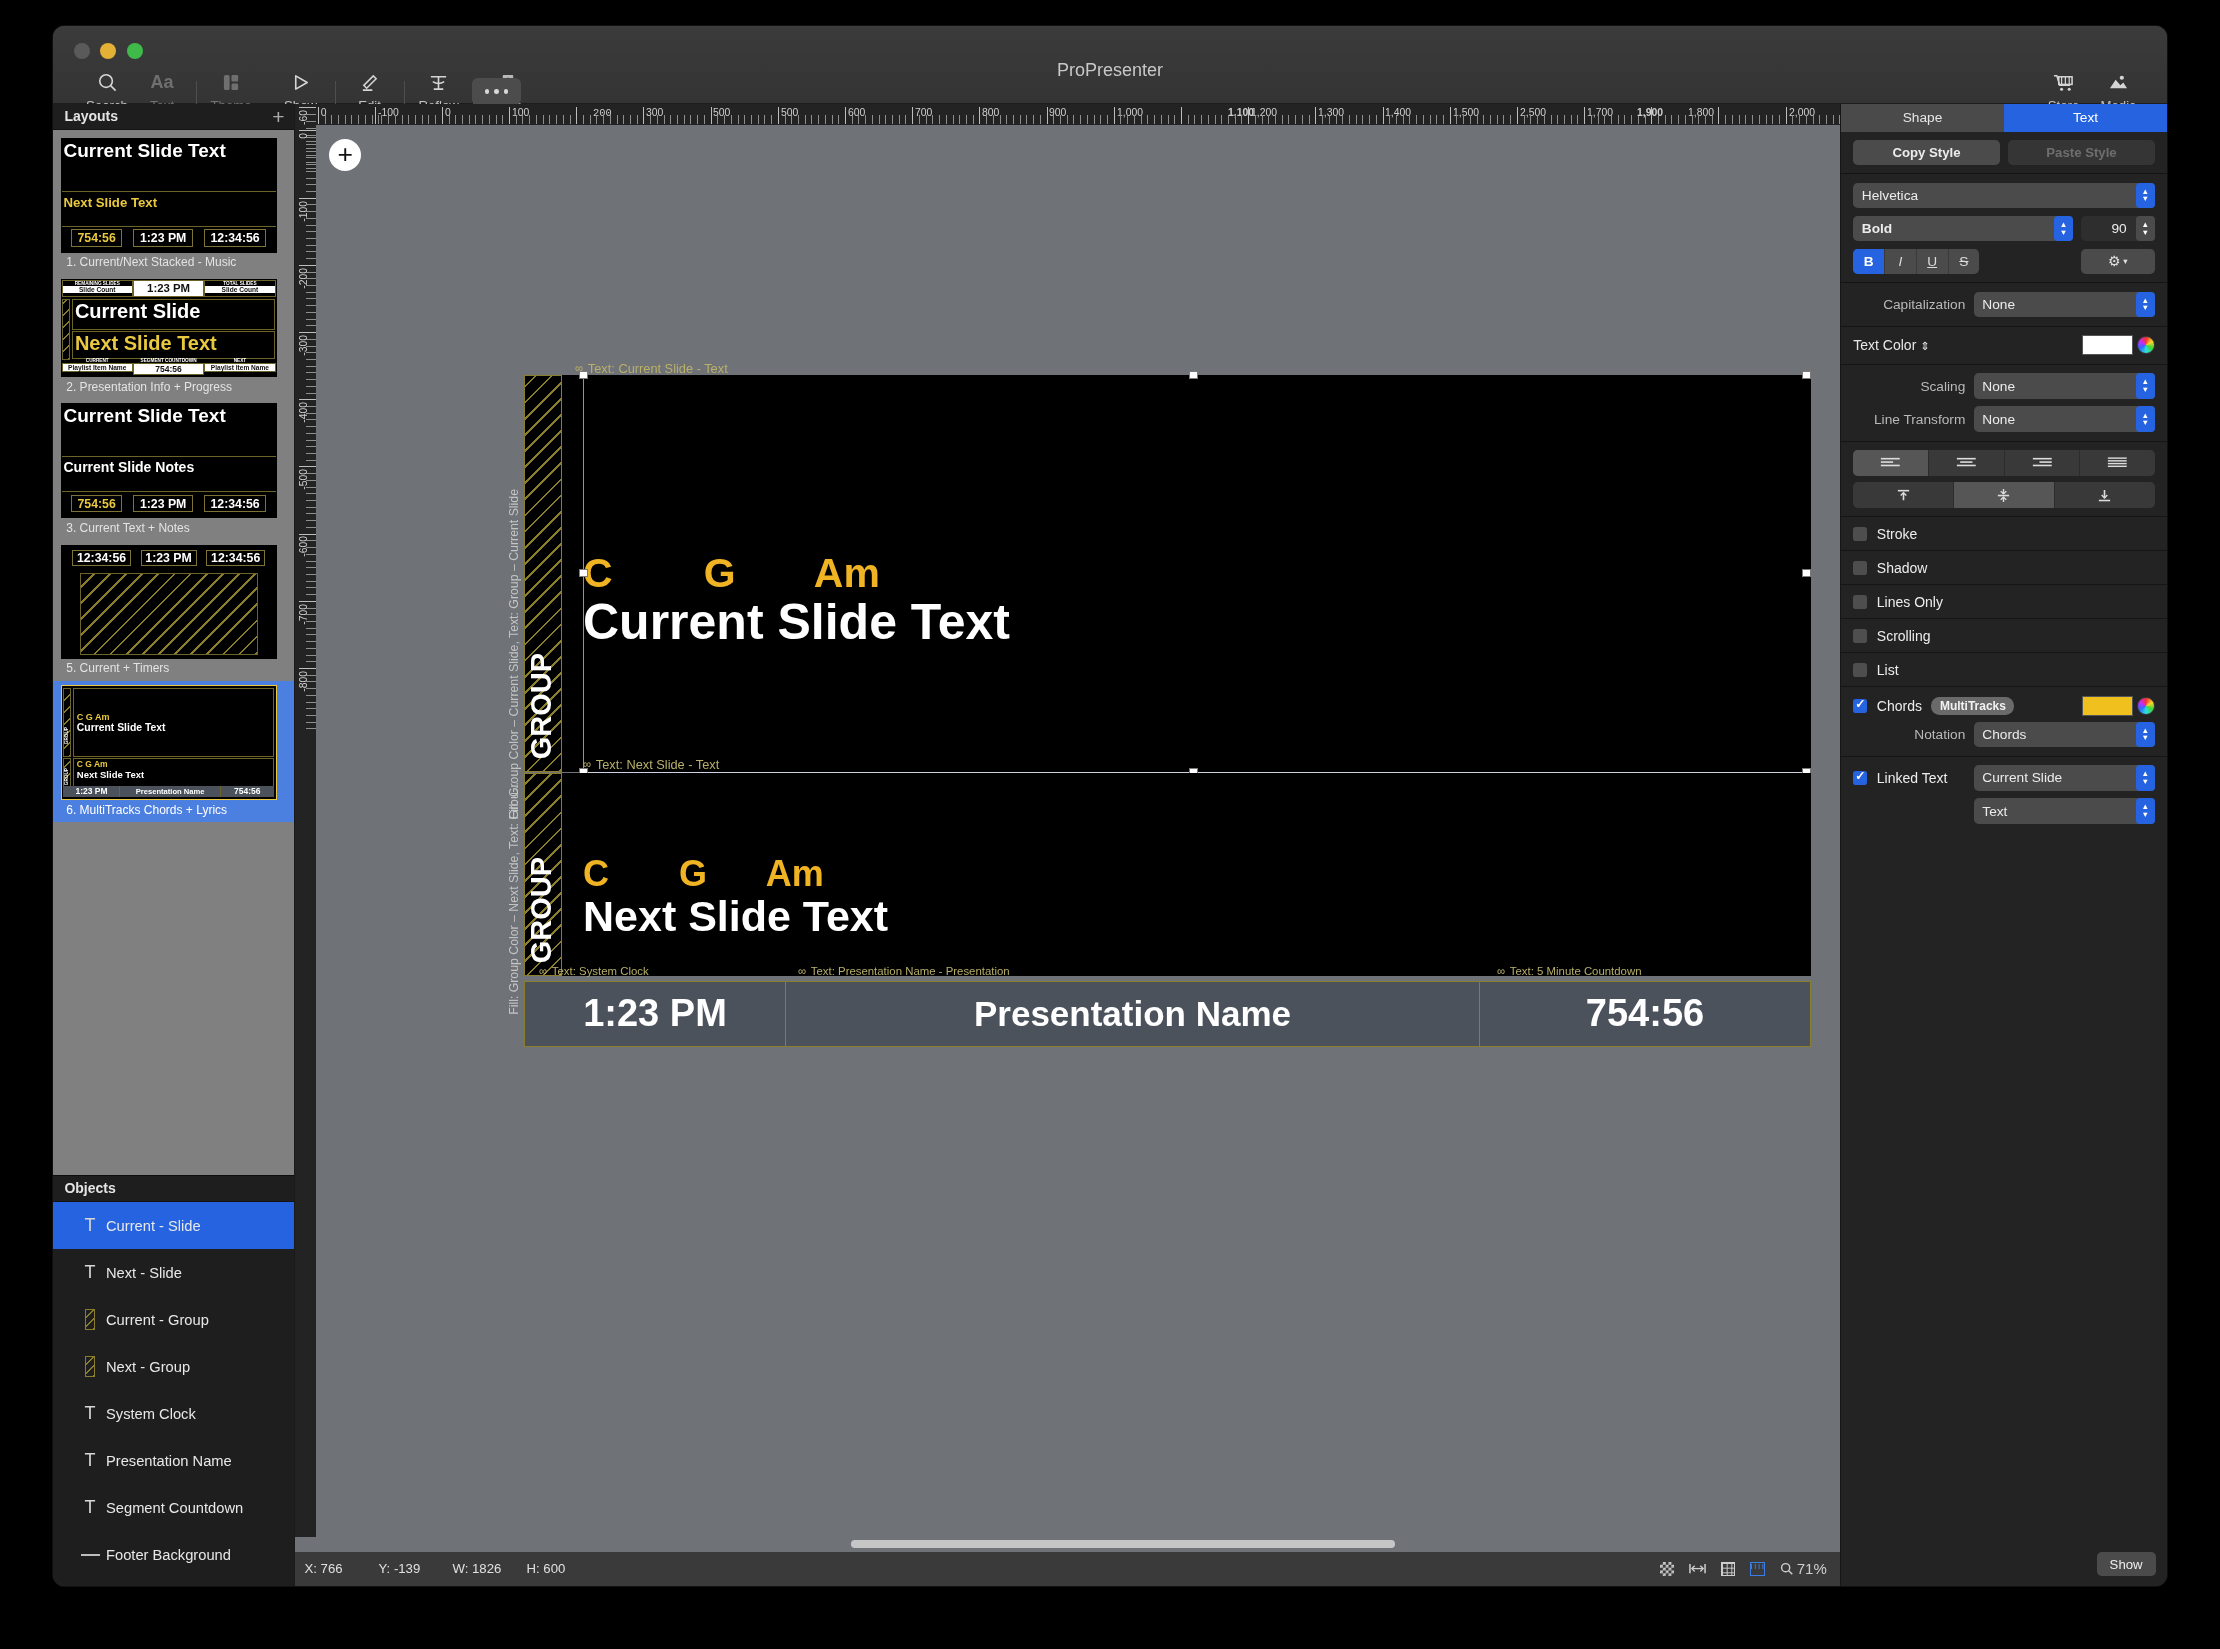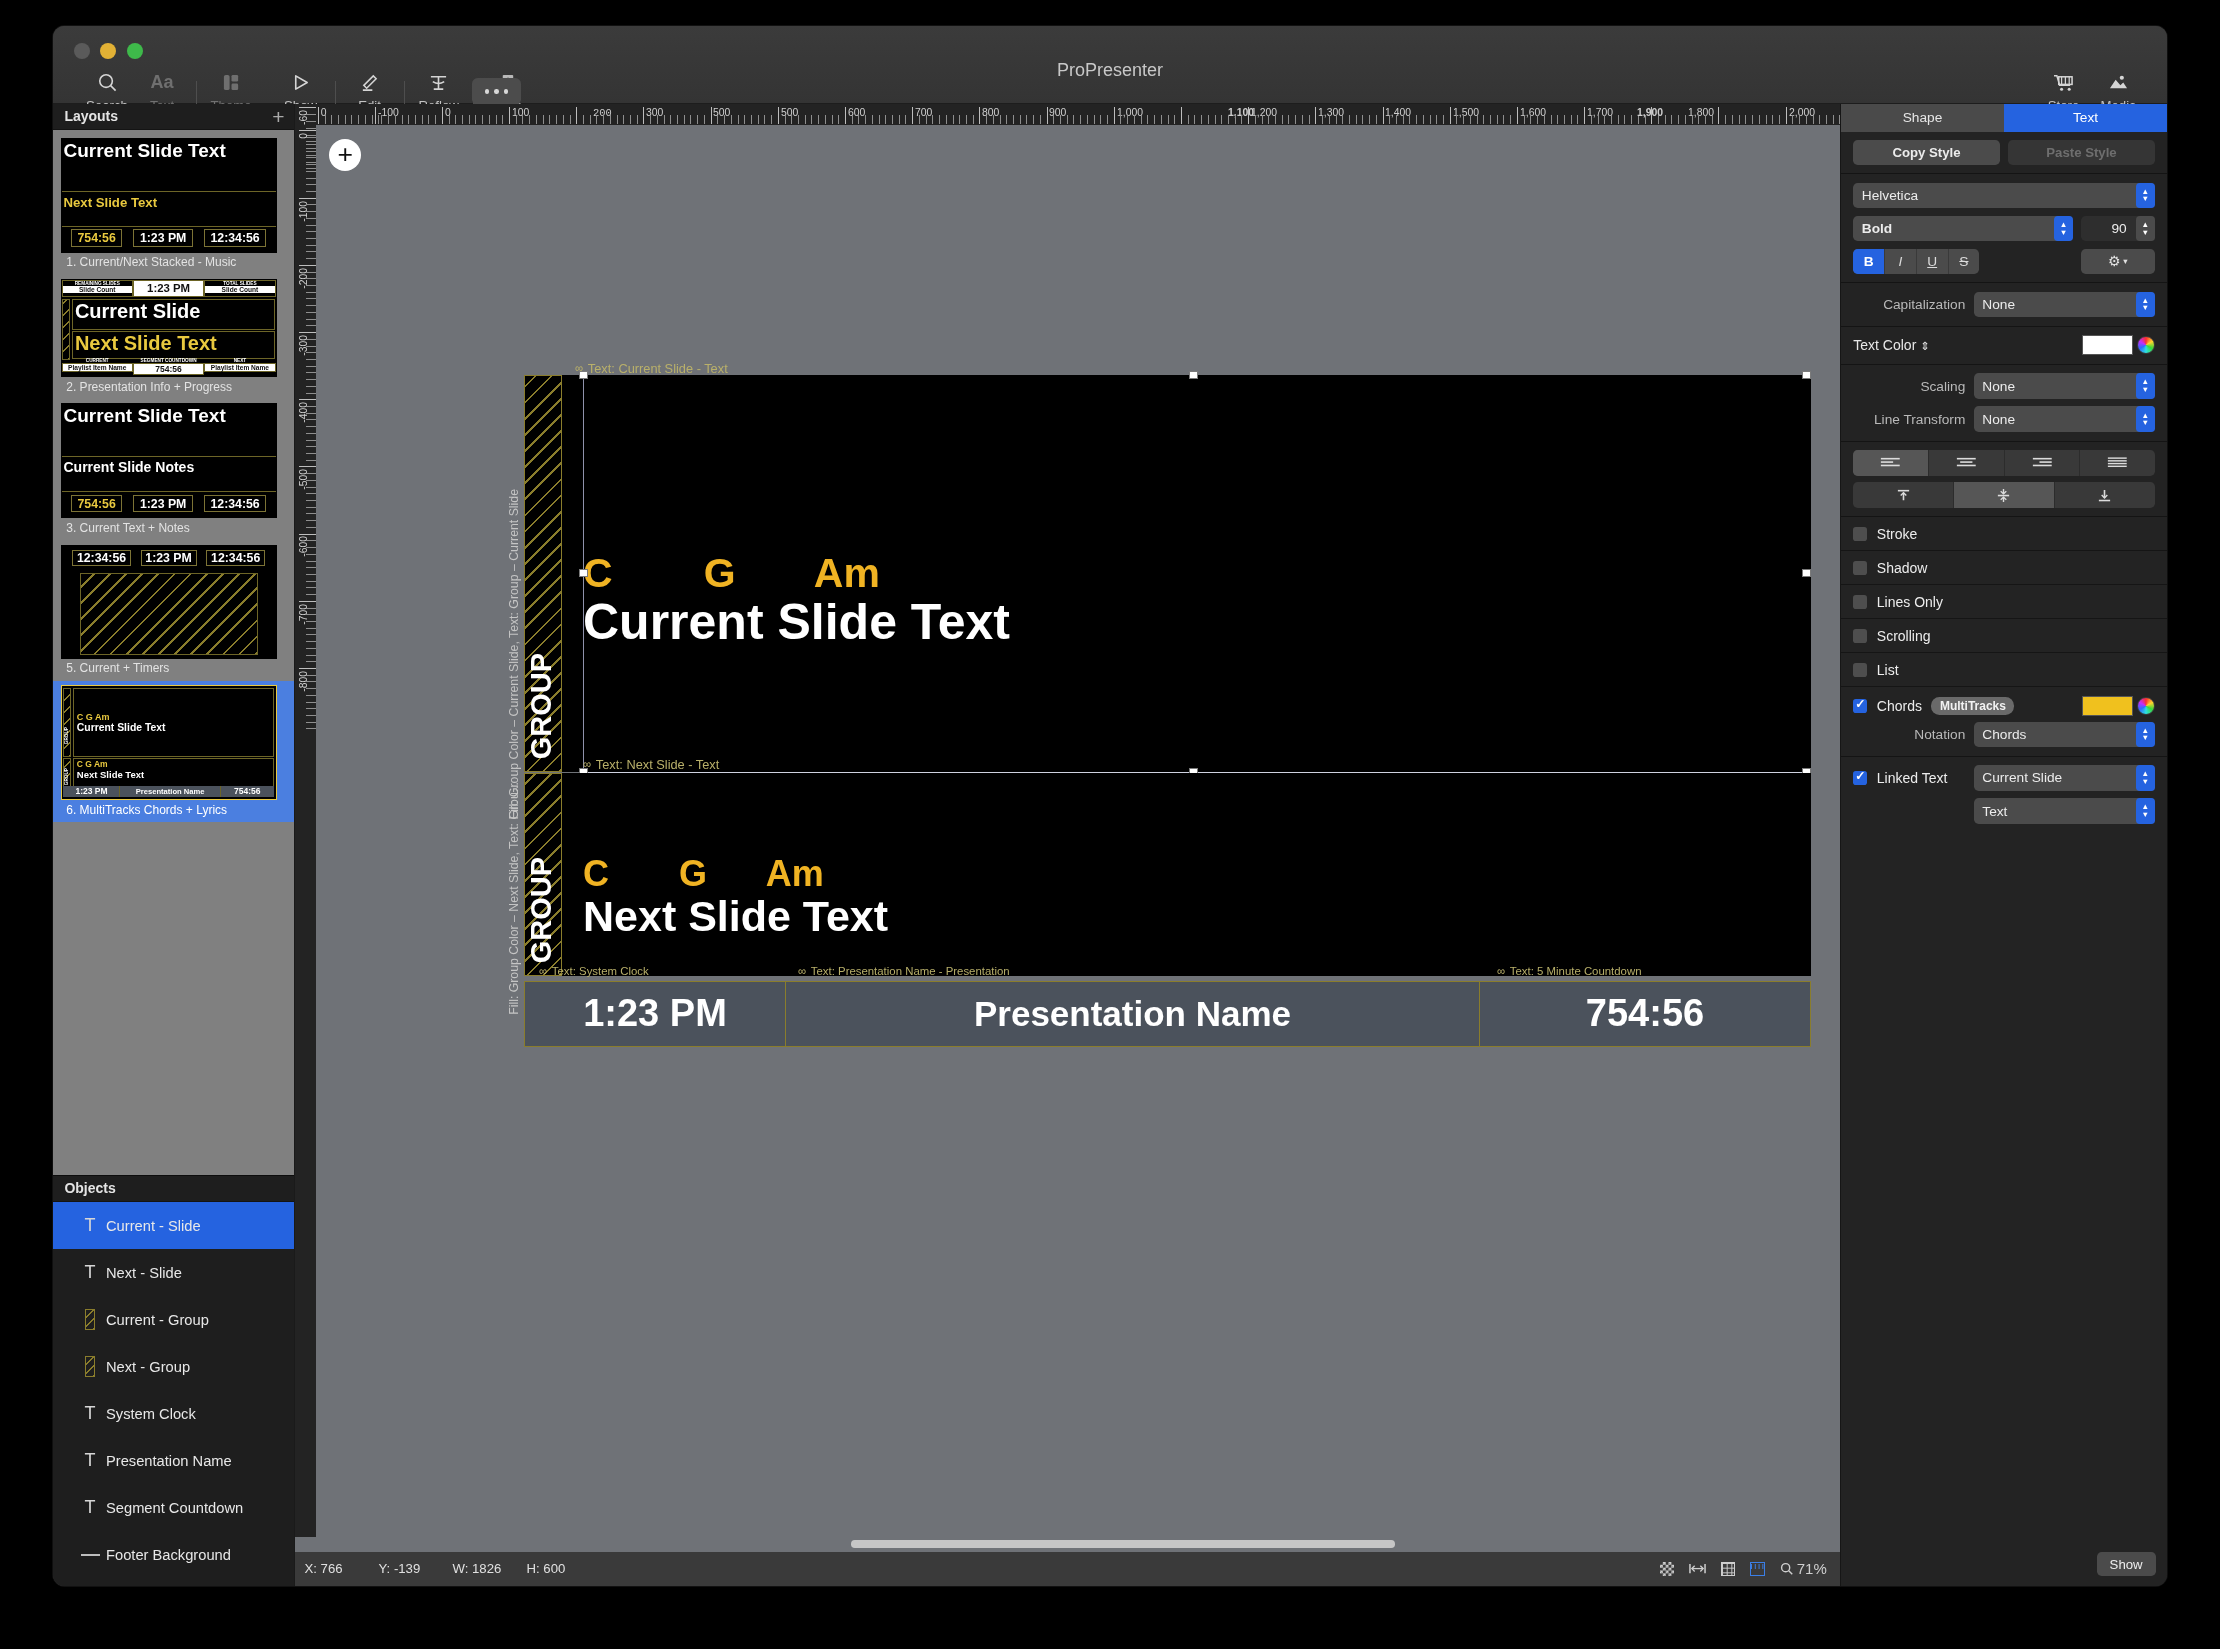--- a/index.html
+++ b/index.html
@@ -802,21 +802,21 @@
         <div class="rtick" style="left: 1140px;"></div>
         <div class="rtick" style="left: 1147px;"></div>
         <div class="rtick" style="left: 1154px;"></div>
         <div class="rtick" style="left: 1161px;"></div>
         <div class="rtick" style="left: 1167px;"></div>
         <div class="rtick" style="left: 1174px;"></div>
         <div class="rtick" style="left: 1181px;"></div>
         <div class="rtick" style="left: 1187px;"></div>
         <div class="rtick" style="left: 1194px;"></div>
         <div class="rtick major" style="left: 1201px;"></div>
-        <div class="rlabel" style="left: 1204px;">1,600</div>
+        <div class="rlabel" style="left: 1204px;">2,500</div>
         <div class="rtick" style="left: 1208px;"></div>
         <div class="rtick" style="left: 1214px;"></div>
         <div class="rtick" style="left: 1221px;"></div>
         <div class="rtick" style="left: 1228px;"></div>
         <div class="rtick" style="left: 1235px;"></div>
         <div class="rtick" style="left: 1241px;"></div>
         <div class="rtick" style="left: 1248px;"></div>
         <div class="rtick" style="left: 1255px;"></div>
         <div class="rtick" style="left: 1261px;"></div>
         <div class="rtick major" style="left: 1268px;"></div>

